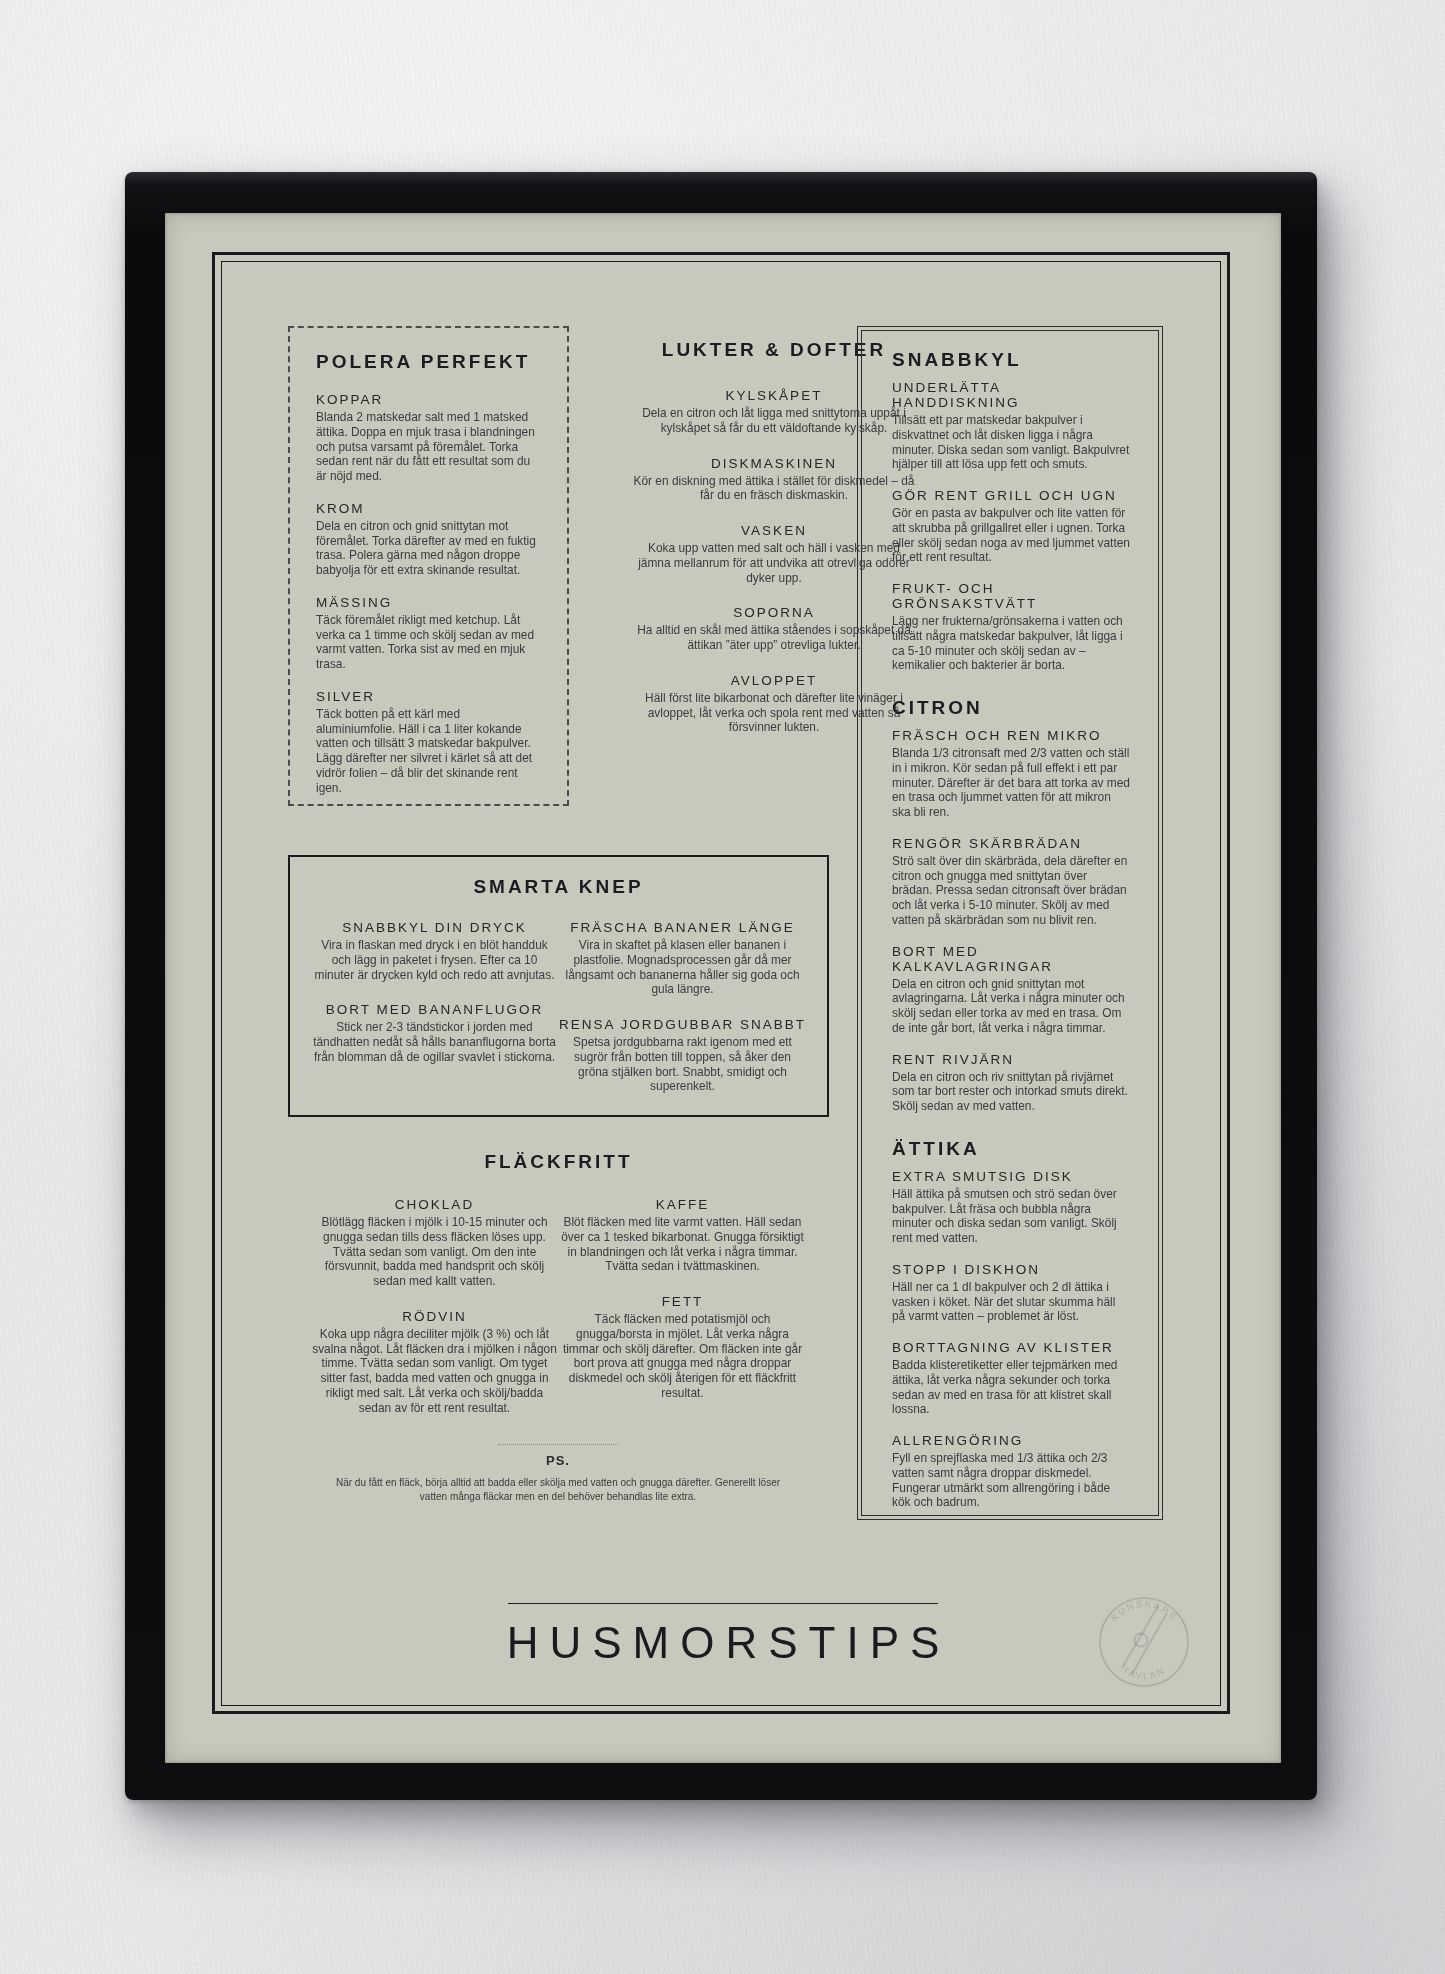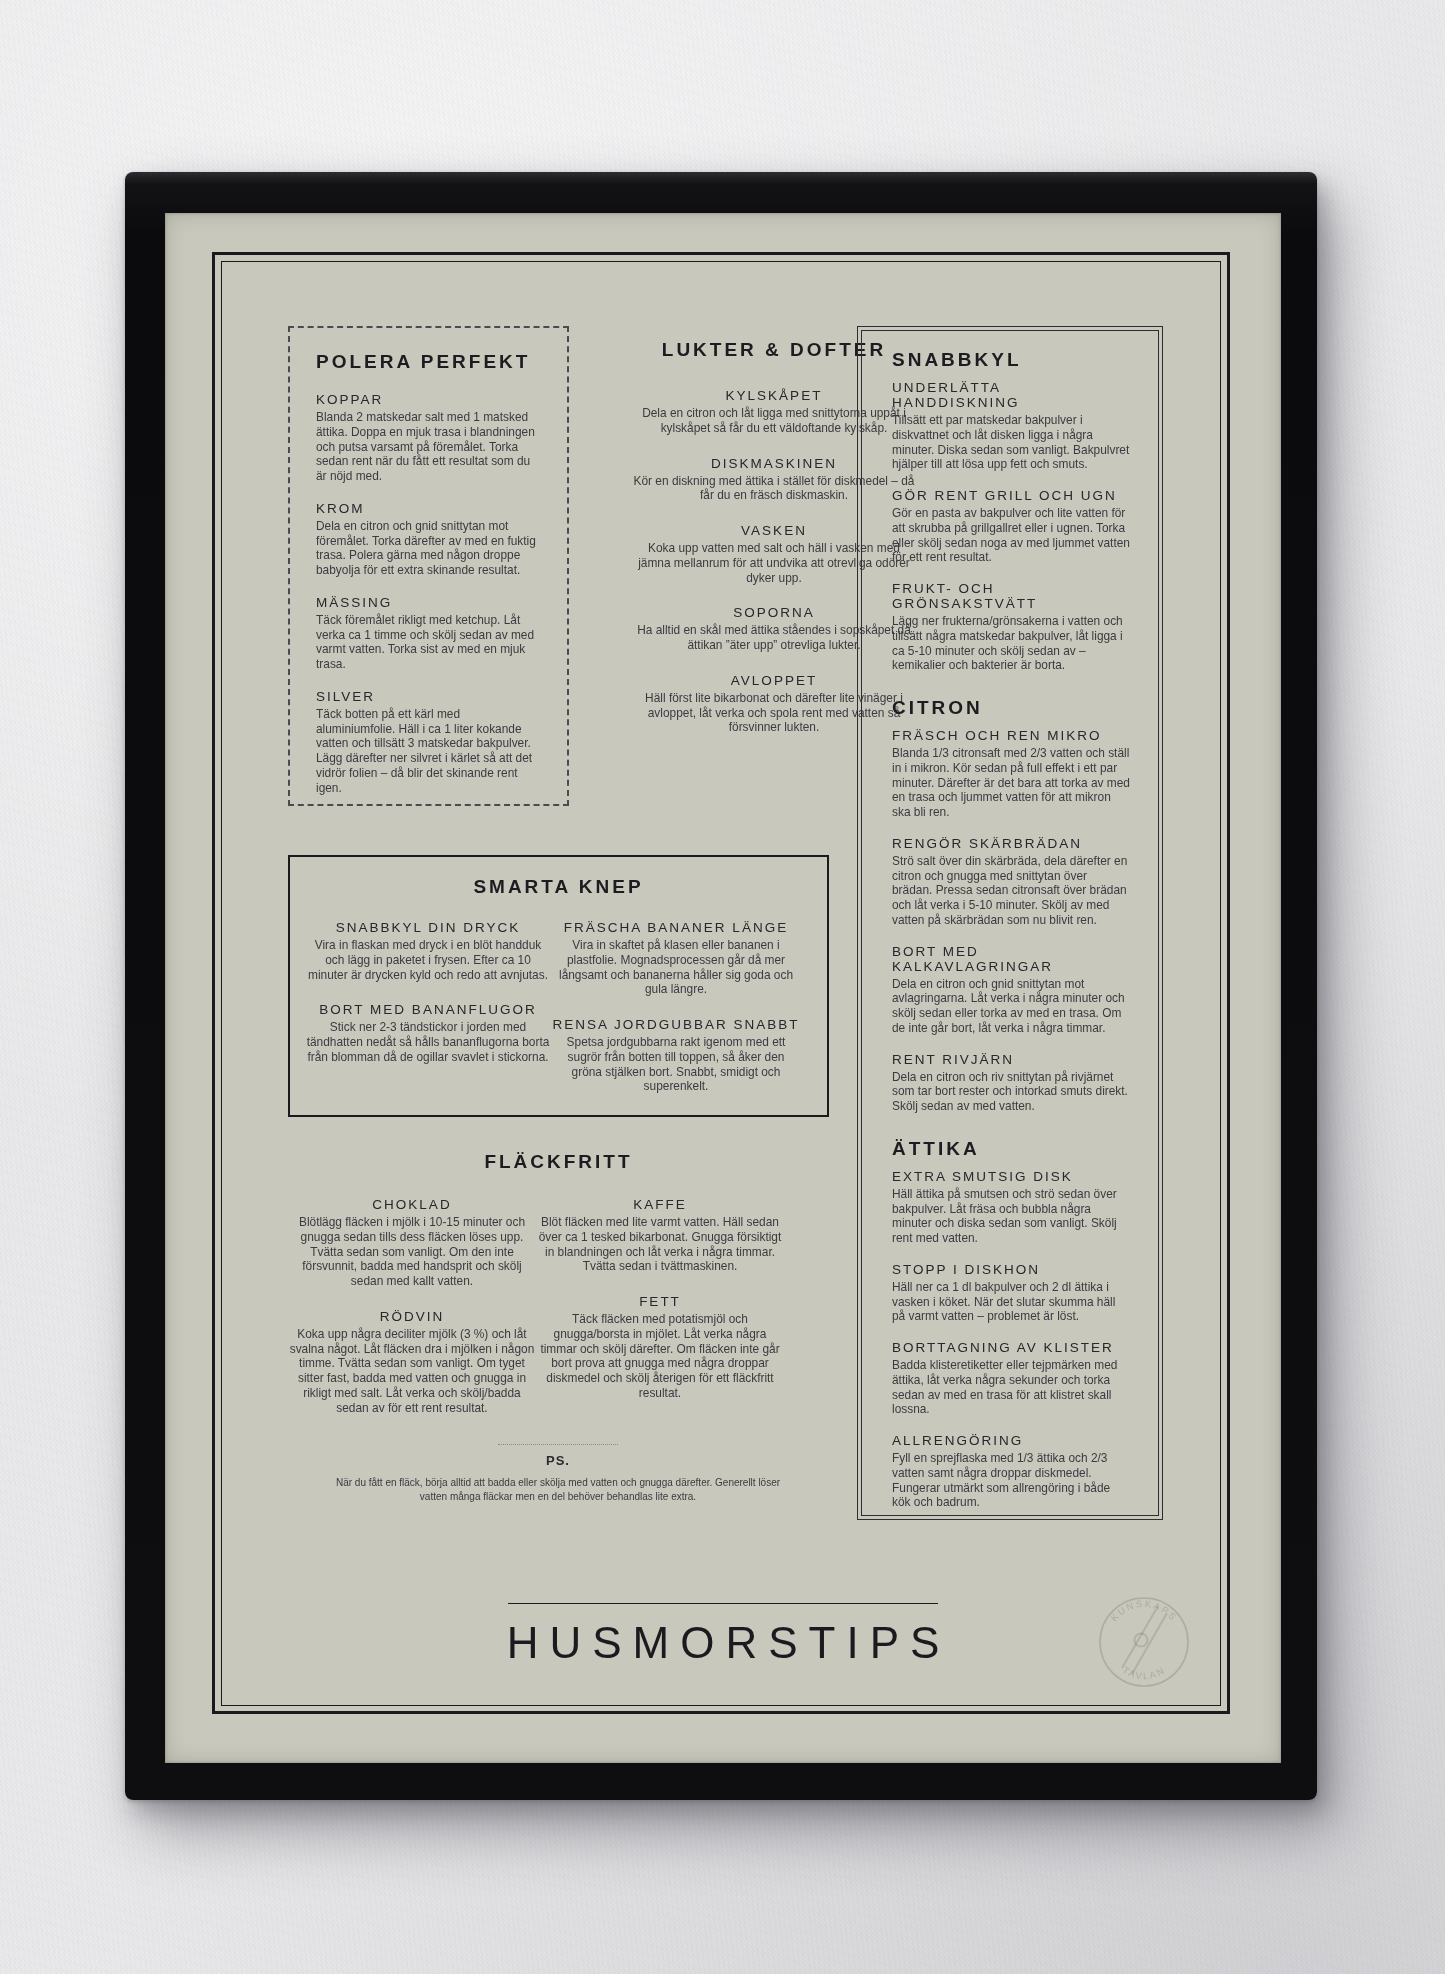--- a/index.html
+++ b/index.html
@@ -50,21 +50,21 @@
 
   .sec-right{left:692px;top:113px;width:306px;height:1194px;border:1.5px solid #2c2c31;overflow:hidden;}
   .sec-right::before{content:"";position:absolute;inset:3px;border:1px solid #2c2c31;pointer-events:none;}
   .sec-right .inner{padding:22px 32px 0 34px;}
   .sec-right .h-big{margin-bottom:9px;}
   .sec-right .h-sub{margin-top:24px;}
   .sec-right .tip{margin-bottom:16px;}
 
   .sec-smarta{left:123px;top:642px;width:541px;height:262px;border:2.5px solid #1a1a1e;padding:19px 14px 0;text-align:center;overflow:hidden;}
   .sec-smarta .h-big{margin-bottom:22px;}
-  .two-col{display:flex;justify-content:flex-start;}
+  .two-col{display:flex;justify-content:center;}
   .two-col .col{width:248px;}
   .two-col .tip{margin-bottom:20px;}
 
   .sec-flack{left:123px;top:938px;width:541px;text-align:center;}
   .sec-flack .h-big{margin-bottom:24px;}
 
   .sec-ps{left:160px;top:1231px;width:466px;text-align:center;}
   .ps-rule{width:120px;margin:0 auto 8px;border-top:1px dotted #8d8d83;height:0;}
   .ps-label{font-size:13px;letter-spacing:1px;color:#2b2b30;margin-bottom:8px;font-weight:700;}
   .ps-body{font-size:10px;line-height:1.35;color:#3b3b41;}

